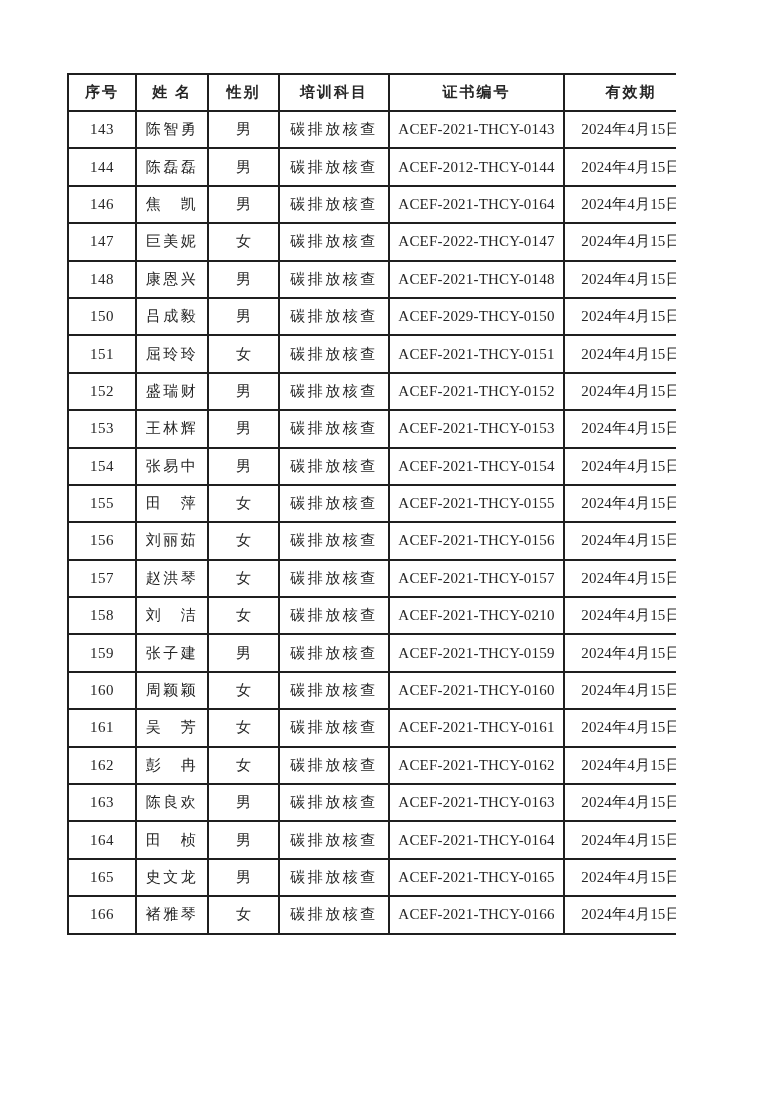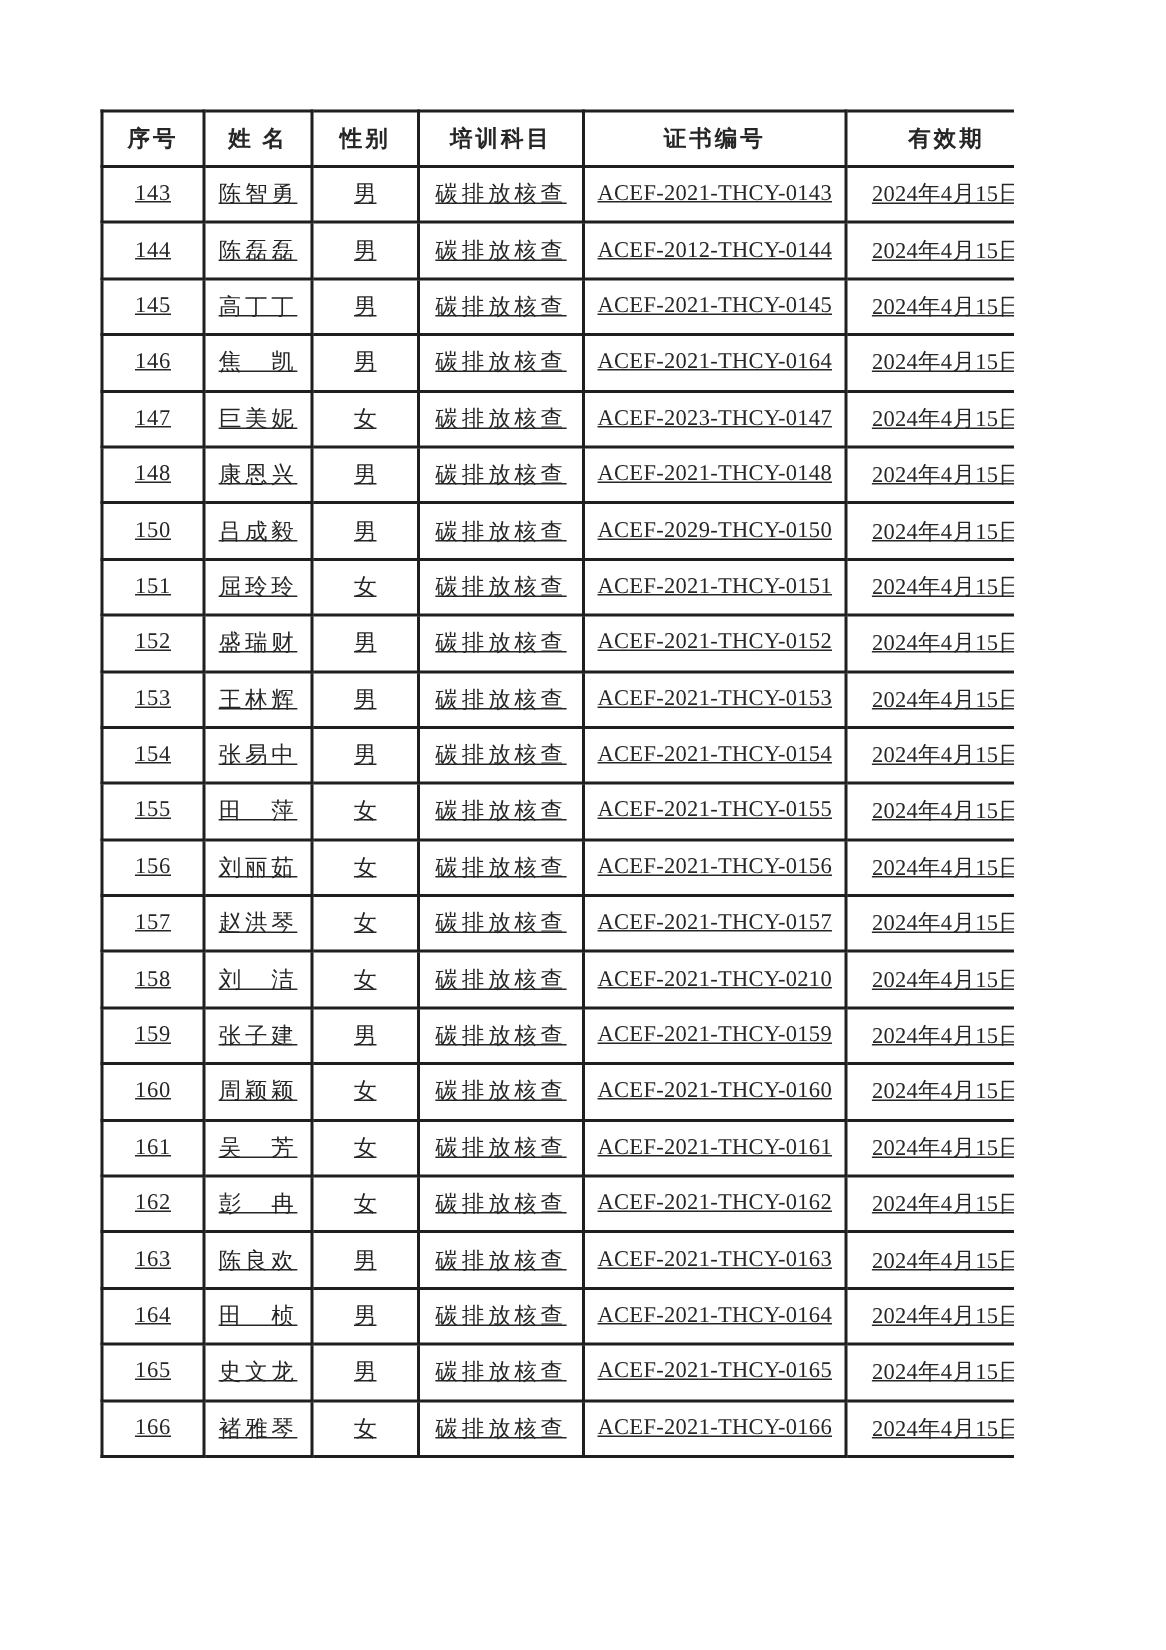--- a/index.html
+++ b/index.html
@@ -34,21 +34,21 @@
   .cert-table th,
   .cert-table td{
     border:2px solid var(--table-border);
     text-align:center;
     vertical-align:middle;
     padding:0;
     overflow:hidden;
     white-space:nowrap;
   }
   .cert-table thead tr{height:37px;}
-  .cert-table tbody tr{height:37.4px;text-decoration:underline;}
+  .cert-table tbody tr{height:37.4px;}
   .cert-table th{
     font-size:15px;
     font-weight:bold;
     letter-spacing:2px;
     color:var(--text);
   }
   .cert-table td{
     font-size:15px;
     color:var(--text);
   }
@@ -94,41 +94,33 @@
           </tr>
           <tr>
             <td class="cell-no">144</td>
             <td class="cell-name">陈磊磊</td>
             <td class="cell-gender">男</td>
             <td class="cell-subject">碳排放核查</td>
             <td class="cell-cert">ACEF-2012-THCY-0144</td>
             <td class="cell-validity">2024年4月15日</td>
           </tr>
           <tr>
-            <td class="cell-no">145</td>
-            <td class="cell-name">高丁丁</td>
-            <td class="cell-gender">男</td>
-            <td class="cell-subject">碳排放核查</td>
-            <td class="cell-cert">ACEF-2021-THCY-0145</td>
-            <td class="cell-validity">2024年4月15日</td>
-          </tr>
-          <tr>
             <td class="cell-no">146</td>
             <td class="cell-name">焦　凯</td>
             <td class="cell-gender">男</td>
             <td class="cell-subject">碳排放核查</td>
             <td class="cell-cert">ACEF-2021-THCY-0164</td>
             <td class="cell-validity">2024年4月15日</td>
           </tr>
           <tr>
             <td class="cell-no">147</td>
             <td class="cell-name">巨美妮</td>
             <td class="cell-gender">女</td>
             <td class="cell-subject">碳排放核查</td>
-            <td class="cell-cert">ACEF-2023-THCY-0147</td>
+            <td class="cell-cert">ACEF-2022-THCY-0147</td>
             <td class="cell-validity">2024年4月15日</td>
           </tr>
           <tr>
             <td class="cell-no">148</td>
             <td class="cell-name">康恩兴</td>
             <td class="cell-gender">男</td>
             <td class="cell-subject">碳排放核查</td>
             <td class="cell-cert">ACEF-2021-THCY-0148</td>
             <td class="cell-validity">2024年4月15日</td>
           </tr>

